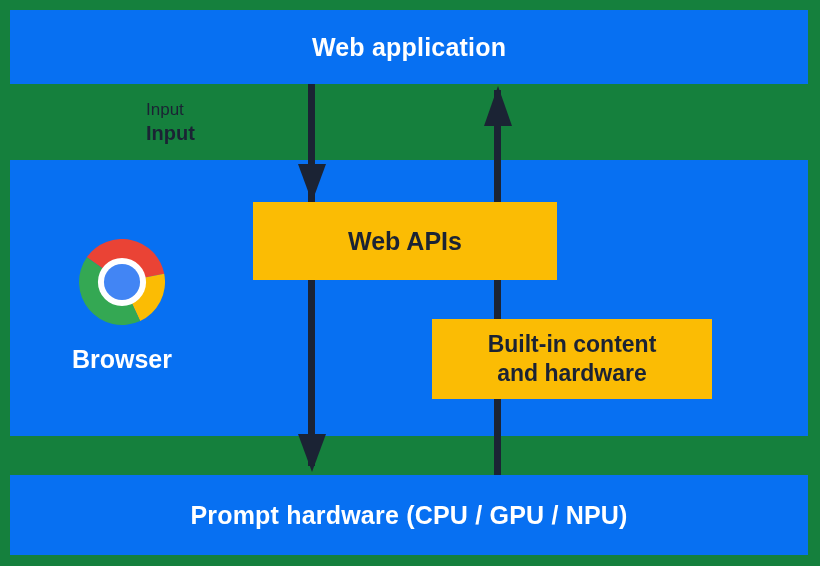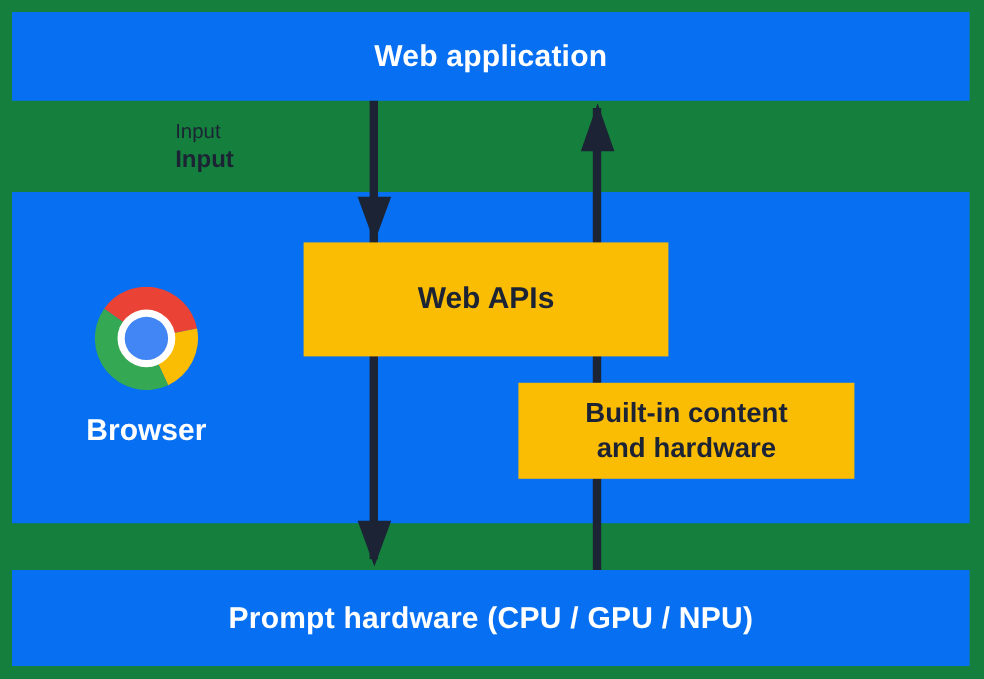--- a/index.html
+++ b/index.html
@@ -81,21 +81,21 @@
     background: var(--yellow);
     z-index: 3;
     display: flex;
     align-items: center;
     justify-content: center;
     text-align: center;
     color: var(--navy);
     font-weight: 700;
   }
   .web-apis-box {
-    left: 253px; top: 202px; width: 304px; height: 95px;
+    left: 253px; top: 202px; width: 304px; height: 78px;
     font-size: 25px;
   }
   .builtin-box {
     left: 432px; top: 319px; width: 280px; height: 80px;
     font-size: 23px; line-height: 29px;
     flex-direction: column;
   }
 
   
   .chrome-logo {

